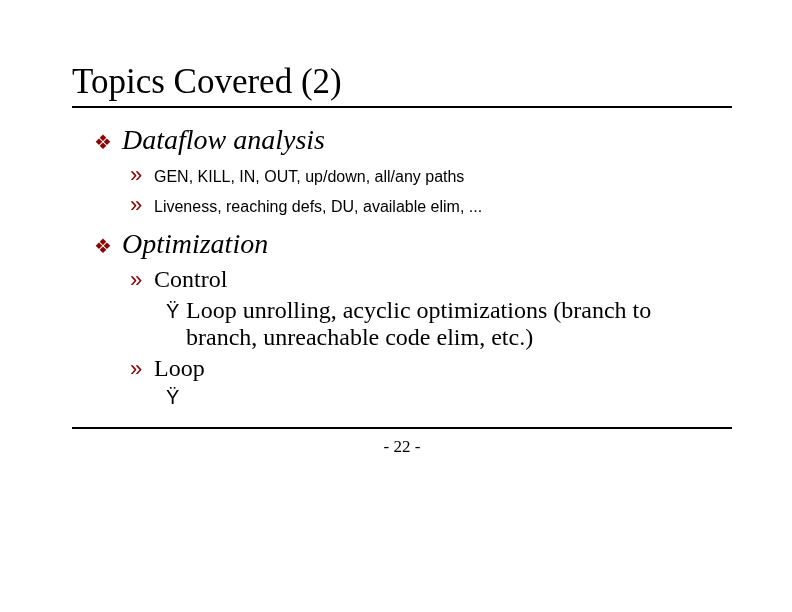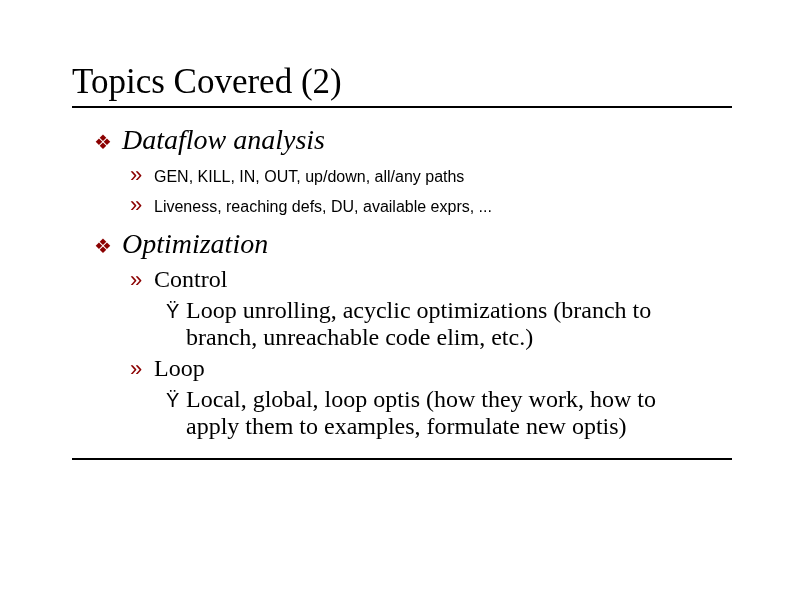--- a/index.html
+++ b/index.html
@@ -114,21 +114,21 @@
       <span class="diamond">❖</span>
       <span class="bullet-text">Dataflow analysis</span>
     </div>
     <div class="sub">
       <div class="sub-row">
         <span class="raquo">»</span>
         <span class="sub-text">GEN, KILL, IN, OUT, up/down, all/any paths</span>
       </div>
       <div class="sub-row">
         <span class="raquo">»</span>
-        <span class="sub-text">Liveness, reaching defs, DU, available exprs, ...</span>
+        <span class="sub-text">Liveness, reaching defs, DU, available elim, ...</span>
       </div>
     </div>
 
     <div class="bullet-row">
       <span class="diamond">❖</span>
       <span class="bullet-text">Optimization</span>
     </div>
     <div class="sub">
 
       <div class="sub-row">
@@ -142,22 +142,22 @@
         </div>
       </div>
 
       <div class="sub-row">
         <span class="raquo">»</span>
         <span class="sub-text-serif">Loop</span>
       </div>
       <div class="subsub">
         <div class="subsub-row">
           <span class="ymark">Ÿ</span>
-          <span class="subsub-text">Local, global, loop optis (how they work, how to apply them to examples, formulate new optis)</span>
         </div>
       </div>
 
     </div>
 
   </div>
 
   <hr class="footer-rule">
+  <div class="page-num">- 22 -</div>
 </div>
 
 </body></html>

